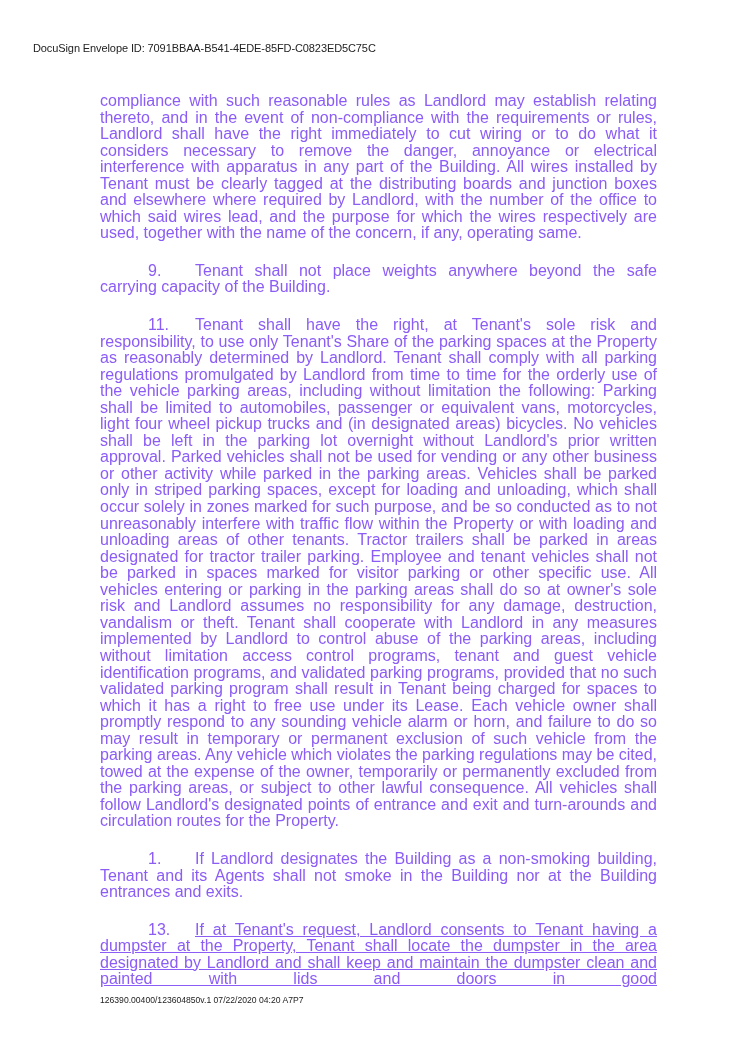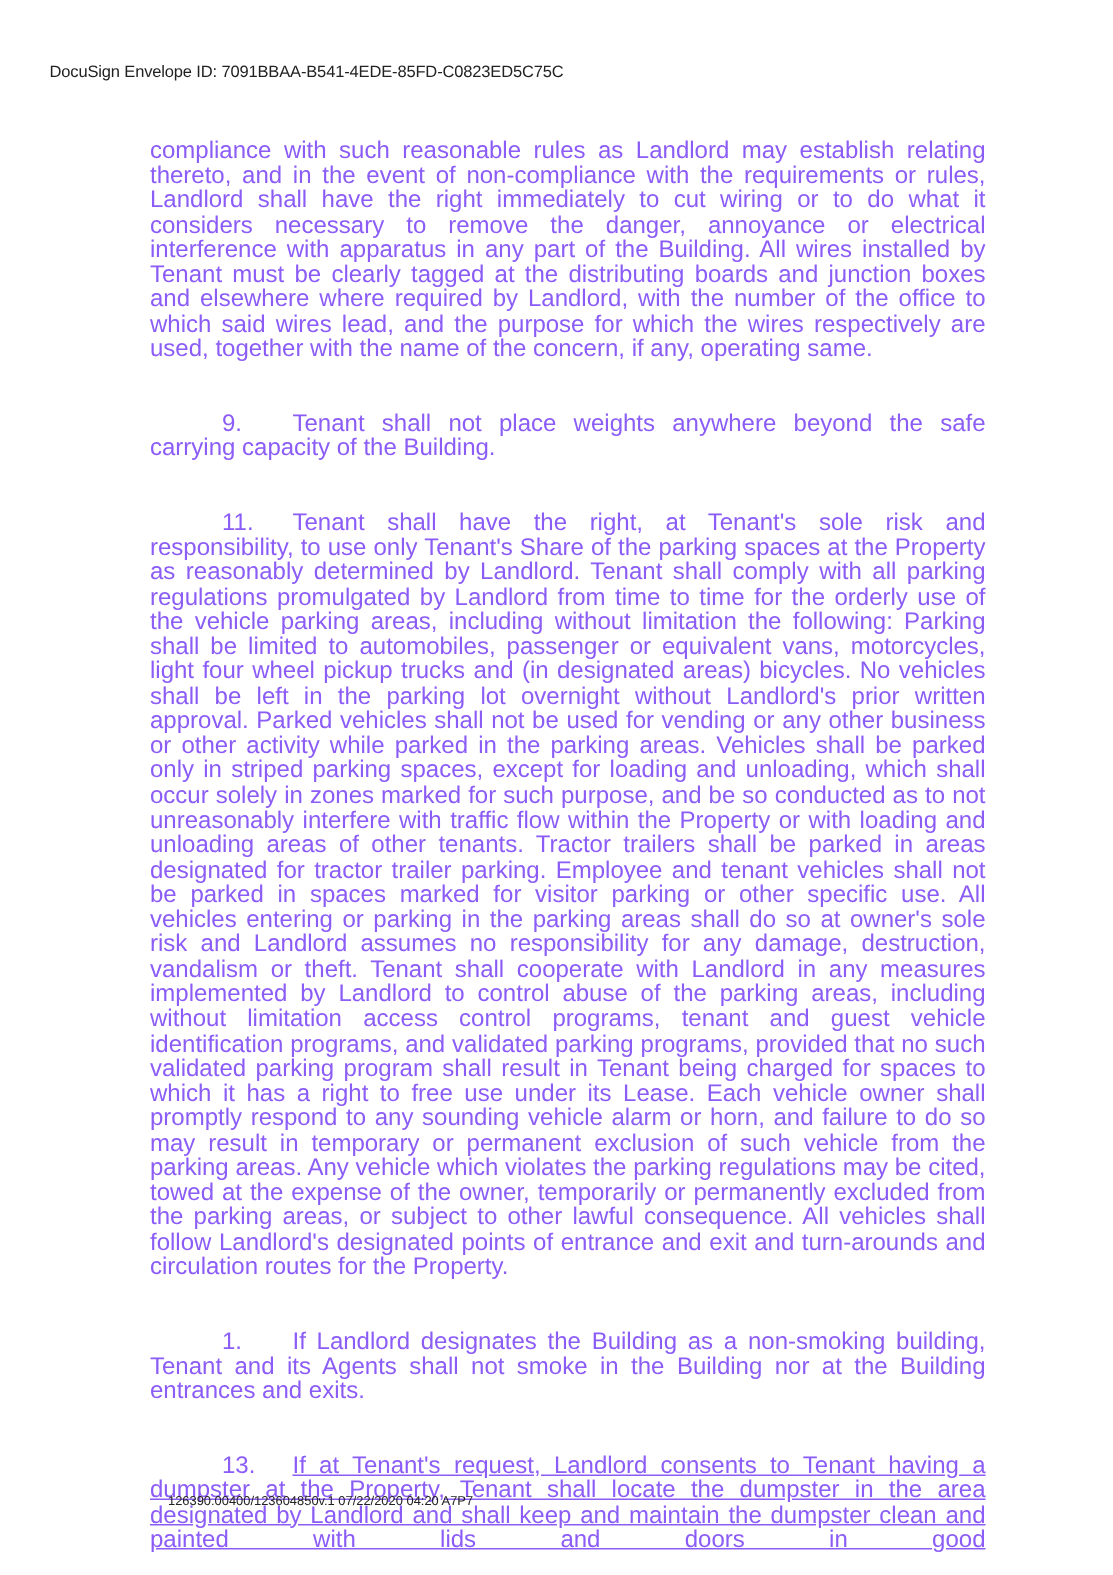--- a/index.html
+++ b/index.html
@@ -1,23 +1,23 @@
 <!DOCTYPE html>
 <html><head>
 <meta charset="utf-8">
 <style>
   html, body { margin:0; padding:0; background:#ffffff; }
   body { width:742px; height:1050px; position:relative; overflow:hidden; color:#1a1a1a; }
   .header { position:absolute; left:33px; top:42px; font-family:"Liberation Sans", sans-serif; font-size:11px; color:#222; letter-spacing:-0.1px; }
   .body { position:absolute; left:100px; top:93px; width:557px; font-family:"Liberation Sans", sans-serif; font-size:16px; line-height:16.55px; color:#8b5cf6; }
   .para { margin:0; text-align:justify; }
-  .para.gap { margin-top:33px; }
+  .para.gap { margin-top:21px; }
   .num { display:inline-block; width:47px; margin-left:48px; }
   .last { text-align-last:justify;text-decoration:underline; }
-  .footer { position:absolute; left:100px; top:995px; font-family:"Liberation Sans", sans-serif; font-size:8.6px; color:#222;margin-left:12px; }
+  .footer { position:absolute; left:100px; top:995px; font-family:"Liberation Sans", sans-serif; font-size:8.6px; color:#222; }
 </style>
 </head>
 <body>
 
 <div class="header">DocuSign Envelope ID: 7091BBAA-B541-4EDE-85FD-C0823ED5C75C</div>
 
 <div class="body">
   <p class="para">
     <span>compliance with such reasonable rules as Landlord may establish relating thereto, and in the event of non-compliance with the requirements or rules, Landlord shall have the right immediately to cut wiring or to do what it considers necessary to remove the danger, annoyance or electrical interference with apparatus in any part of the Building.  All wires installed by Tenant must be clearly tagged at the distributing boards and junction boxes and elsewhere where required by Landlord, with the number of the office to which said wires lead, and the purpose for which the wires respectively are used, together with the name of the concern, if any, operating same.</span>
   </p>

